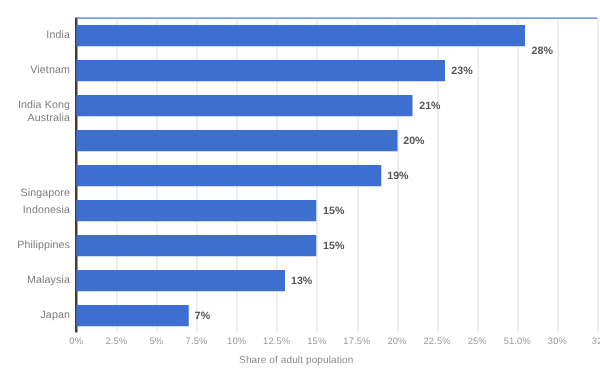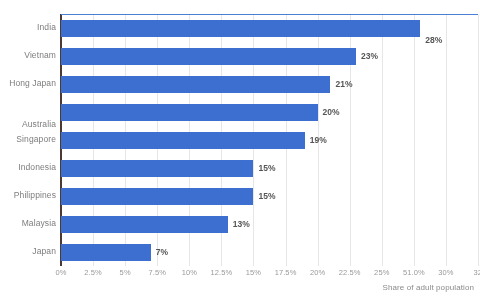--- a/index.html
+++ b/index.html
@@ -104,37 +104,37 @@
   }
   .x-tick.truncated {
     transform: translateX(-30%);
   }
 
   #x-axis-title {
     position: absolute;
     left: 0;
     top: 283px;
     width: 474px;
-    text-align: right;
+    text-align: center;
     font-size: 8px;
     color: #8a8a8a;
     letter-spacing: 0.1px;
   }
 </style>
 </head>
 <body>
 
 <div id="chart-root">
 
   <div id="category-labels">
       <div class="cat-label" style="top: 8.44444px; margin-left: 39px;">India</div>
       <div class="cat-label" style="top: 36.3333px; padding-left: 20px;">Vietnam</div>
-      <div class="cat-label" style="top: 64.2222px;">Hong Japan</div>
-      <div class="cat-label" style="top: 105px;">Australia</div>
-      <div class="cat-label" style="top: 120px;">Singapore</div>
+      <div class="cat-label" style="top: 64.2222px;">India Kong</div>
+      <div class="cat-label" style="top: 75px;">Australia</div>
+      <div class="cat-label" style="top: 135px;">Singapore</div>
       <div class="cat-label" style="top: 147.889px;">Indonesia</div>
       <div class="cat-label" style="top: 175.778px;">Philippines</div>
       <div class="cat-label" style="top: 203.667px;">Malaysia</div>
       <div class="cat-label" style="top: 231.556px;">Japan</div>
     </div>
 
   <div id="axis-line-y"></div>
 
   <div id="plot-area">
       <div class="gridline" style="left: 32.0769px;"></div>

